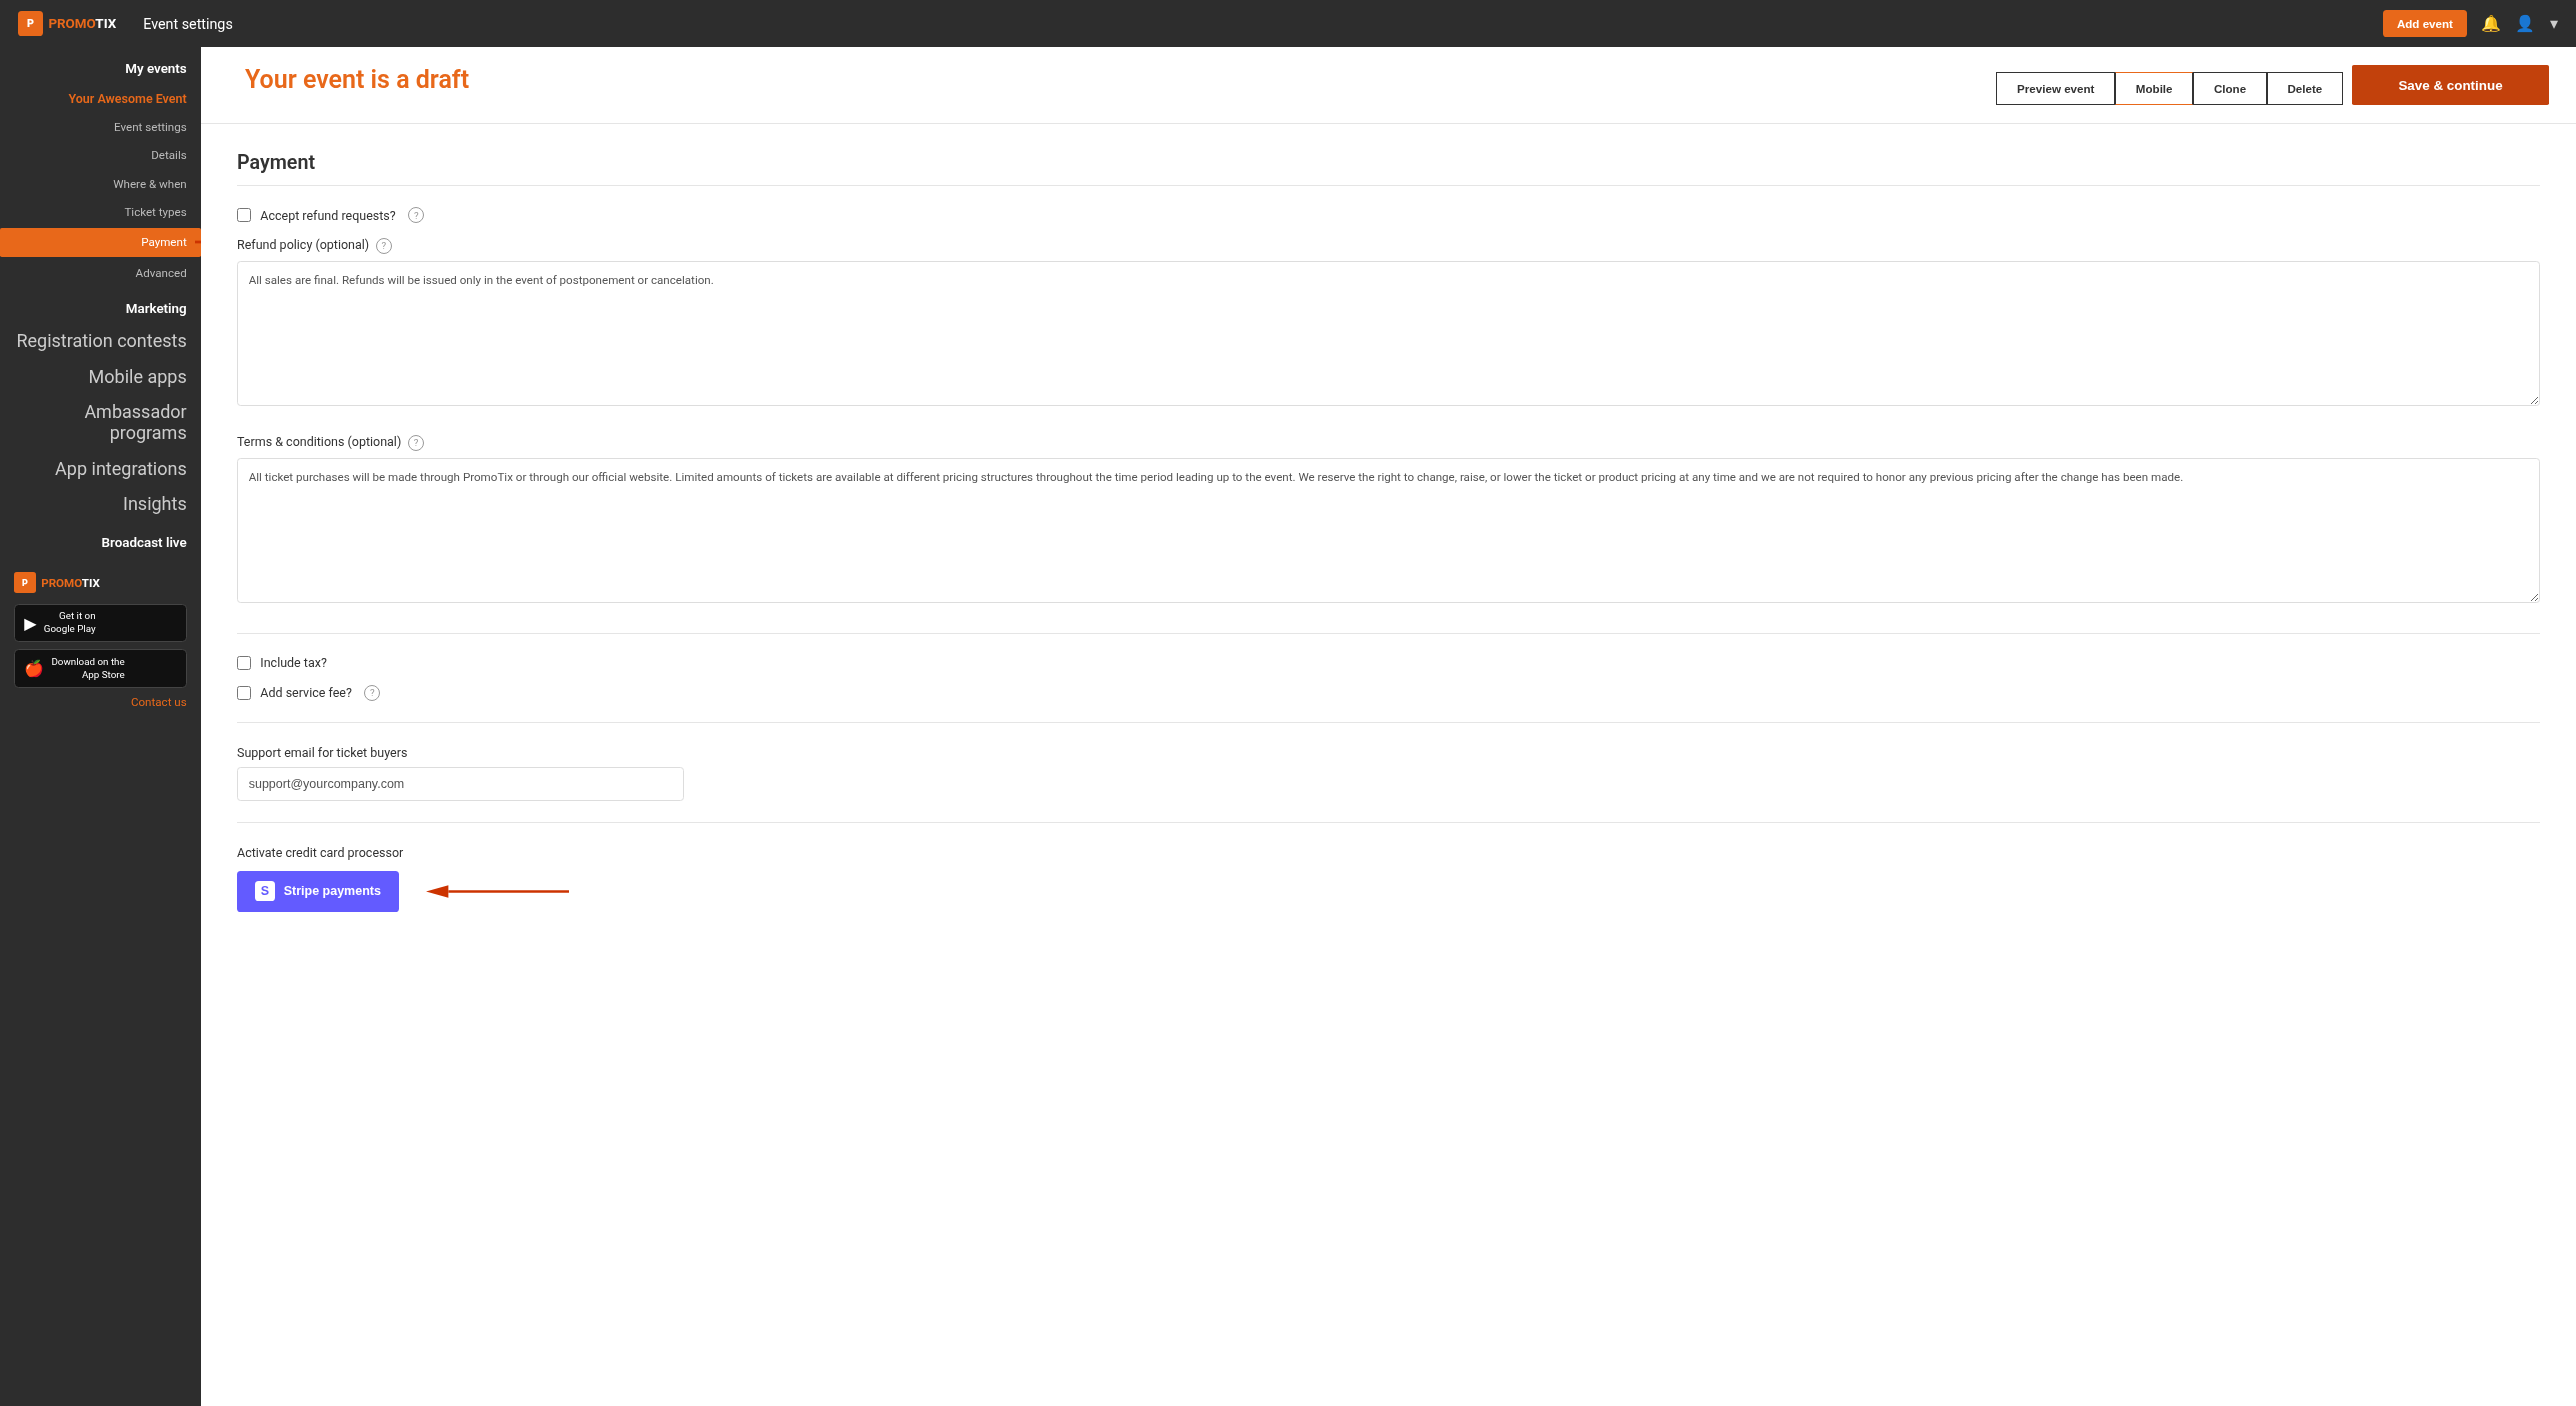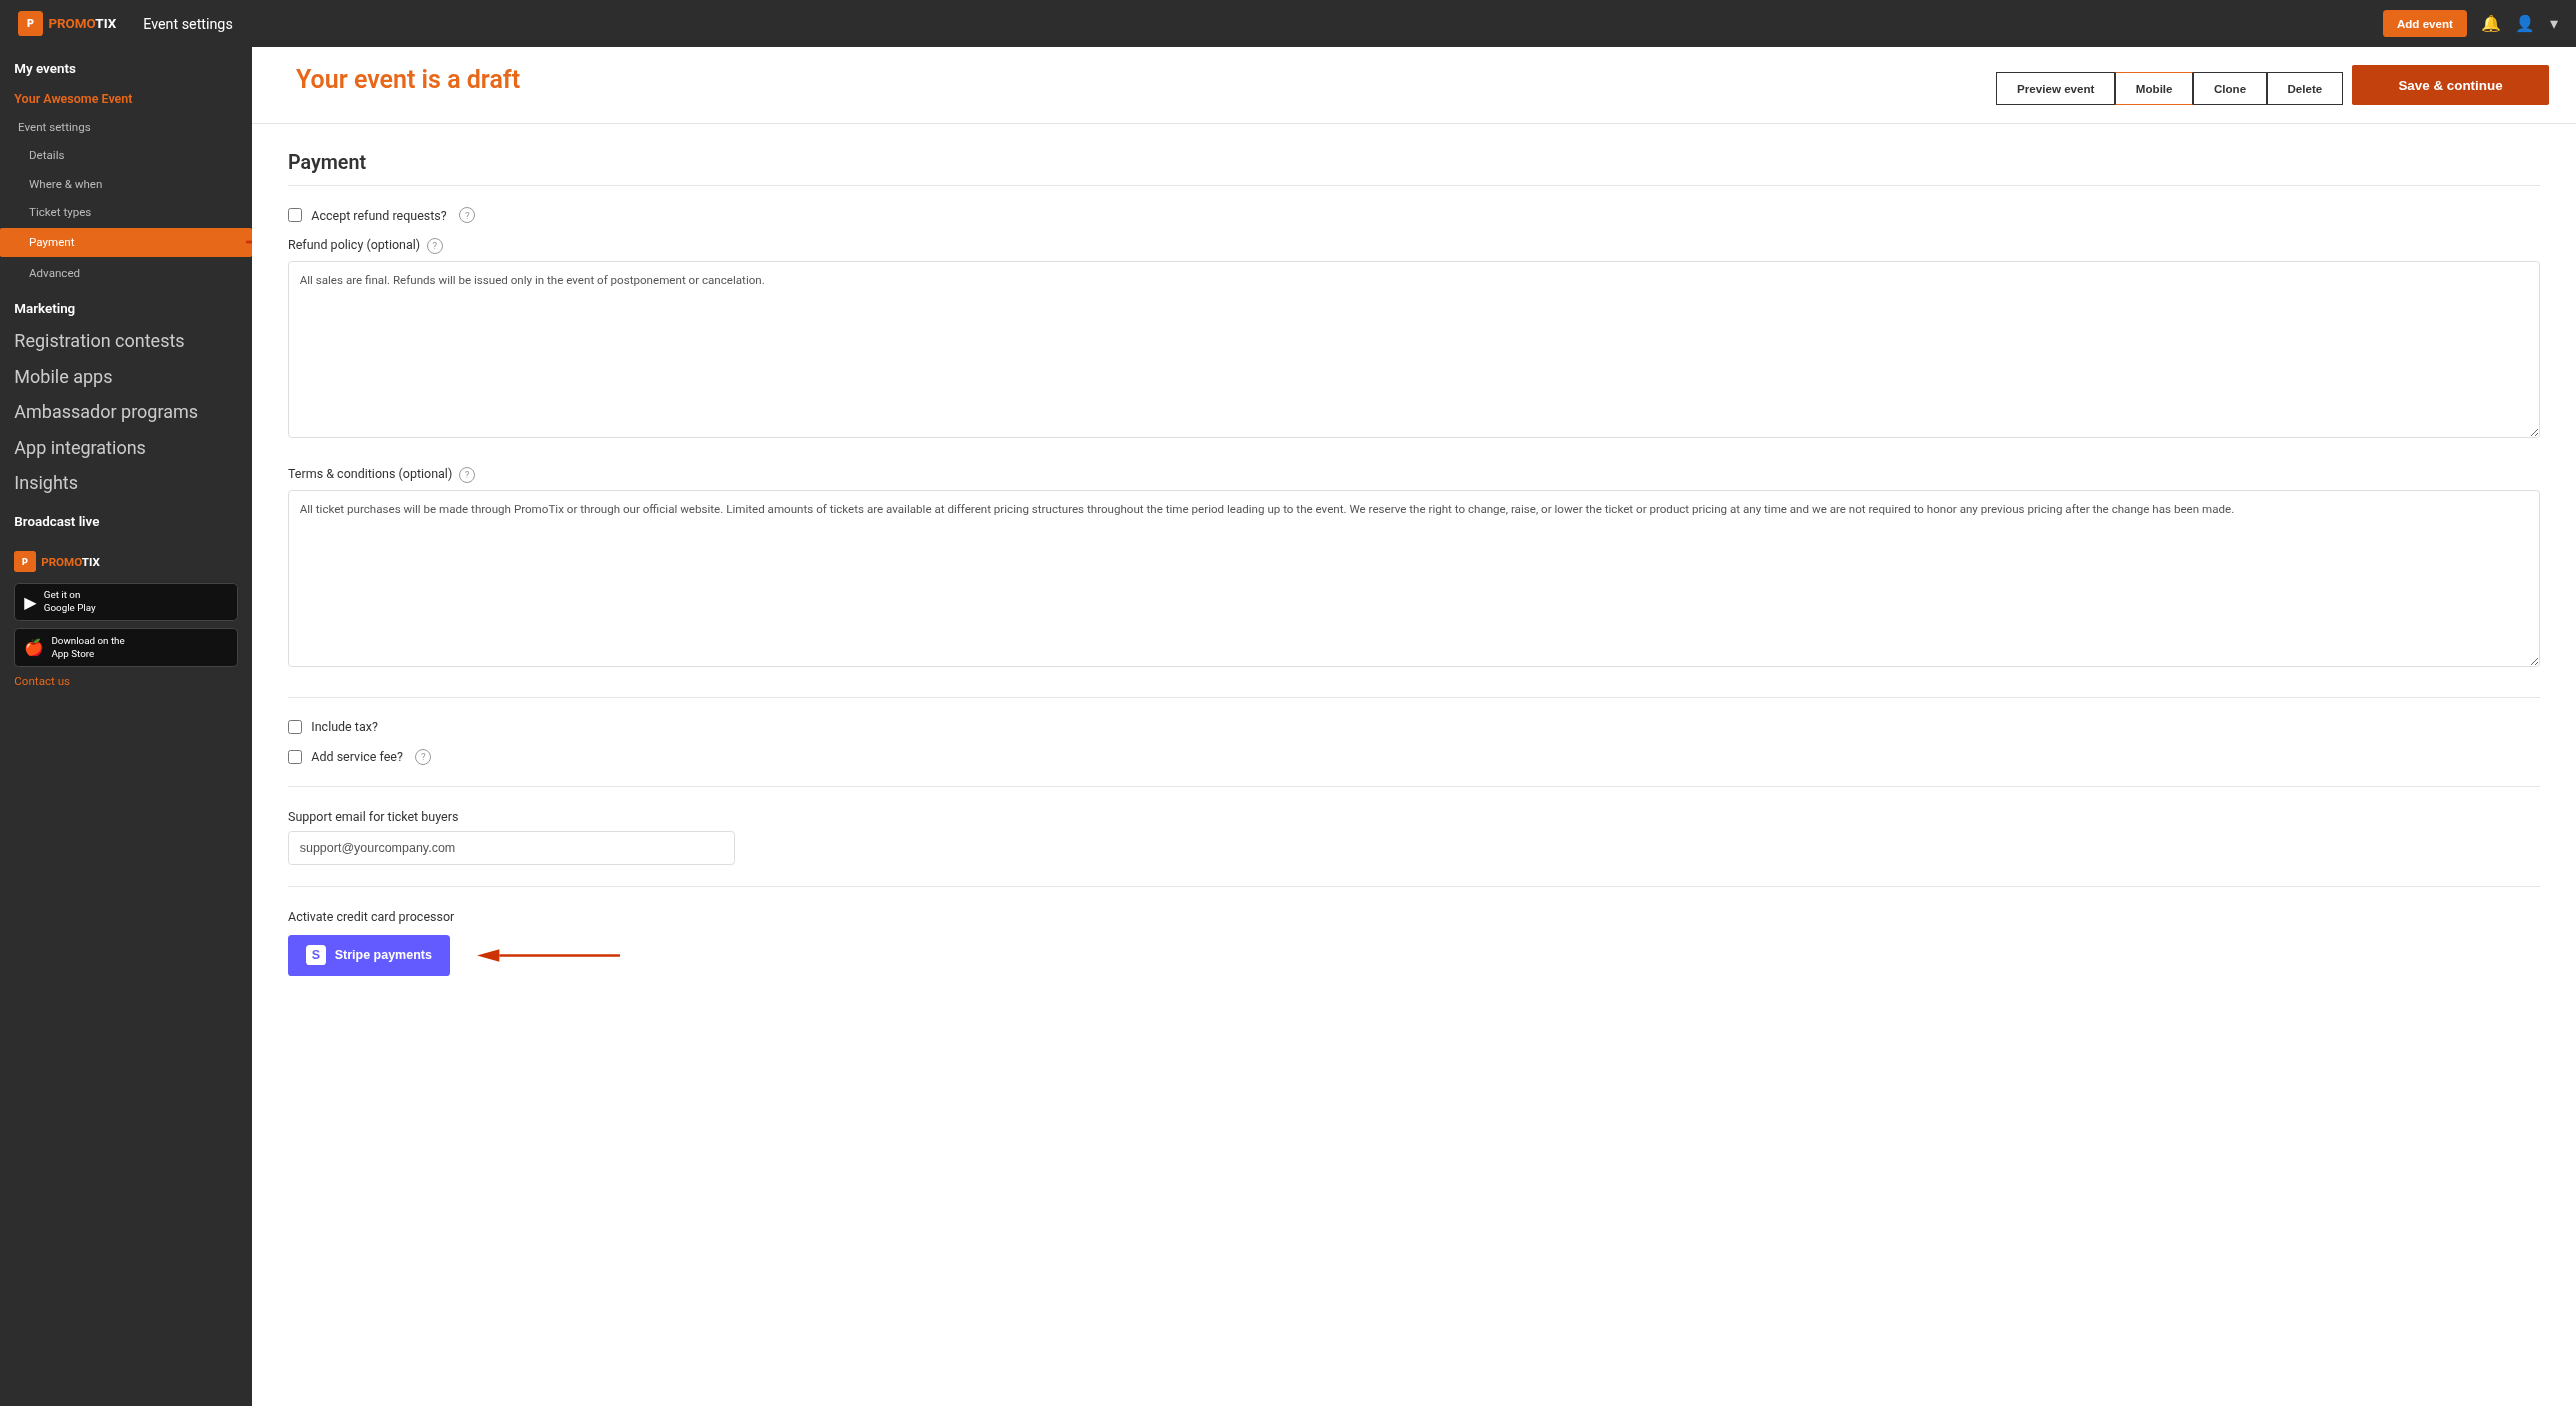--- a/index.html
+++ b/index.html
@@ -24,27 +24,28 @@
     .nav-title { color: #fff; font-size: 14.3px; font-weight: 400; }
     .topnav-right { display: flex; align-items: center; gap: 14.3px; }
     .add-event-btn { background: #e8681a; color: #fff; border: none; padding: 7.2px 14.3px; border-radius: 3.6px; font-size: 11.6px; font-weight: 600; cursor: pointer; }
     .nav-icon { color: #ccc; font-size: 16px; cursor: pointer; }
 
     
     .main-layout { display: flex; flex: 1; overflow: hidden; }
 
     
     .sidebar {
-      width: 252px;
+      width: 201px;
       background: #2d2d2d;
       color: #ccc;
       display: flex;
       flex-direction: column;
       overflow-y: auto;
       flex-shrink: 0;
+      text-align: right;
     }
     .sidebar-section-title { color: #fff; font-size: 13.4px; font-weight: 600; padding: 14.3px 14.3px 7.2px; }
     .sidebar-item { padding: 7.2px 14.3px 7.2px 29px; font-size: 11.6px; color: #bbb; cursor: pointer; }
     .sidebar-item.section-link { padding-left: 14.3px; font-size: 18px; color: #ccc; }
     .sidebar-item.selected-event { color: #e8681a; font-size: 12.5px; font-weight: 600; padding-left: 14.3px; }
     .sidebar-item.settings-group { color: #bbb; font-size: 11.6px; padding-left: 18px; }
     .sidebar-broadcast { padding: 14.3px; }
     .broadcast-logo { display: flex; align-items: center; gap: 5.4px; margin-bottom: 10.7px; }
     .broadcast-logo-icon { width: 21.5px; height: 21.5px; background: #e8681a; border-radius: 2.7px; display: flex; align-items: center; justify-content: center; font-size: 9px; font-weight: 900; color: #fff; }
     .store-badge { background: #111; color: #fff; border-radius: 4.5px; padding: 5.4px 9px; display: flex; align-items: center; gap: 7.2px; margin-bottom: 7.2px; cursor: pointer; font-size: 9.8px; border: 0.9px solid #444; }
@@ -71,21 +72,21 @@
     .section-title { font-size: 19.7px; font-weight: 600; color: #333; margin-bottom: 21.5px; border-bottom: 0.9px solid #e5e5e5; padding-bottom: 10.7px; }
 
     
     .checkbox-row { display: flex; align-items: center; gap: 9px; margin-bottom: 14.3px; }
     .checkbox-row input[type="checkbox"] { width: 14.3px; height: 14.3px; cursor: pointer; }
     .checkbox-label { font-size: 12.5px; color: #333; }
     .help-icon { width: 16px; height: 16px; border-radius: 50%; border: 0.9px solid #999; display: inline-flex; align-items: center; justify-content: center; font-size: 9.8px; color: #999; cursor: help; margin-left: 3.6px; }
 
     .form-grid { display: grid; grid-template-columns: 1fr; gap: 25px; margin-bottom: 27px; }
     .form-group label { display: block; font-size: 12.5px; color: #333; margin-bottom: 7.2px; }
-    .form-group textarea { width: 100%; height: 177px; border: 0.9px solid #ddd; border-radius: 3.6px; padding: 10.7px; font-size: 11.6px; color: #555; resize: vertical; font-family: inherit; }
+    .form-group textarea { width: 100%; height: 145px; border: 0.9px solid #ddd; border-radius: 3.6px; padding: 10.7px; font-size: 11.6px; color: #555; resize: vertical; font-family: inherit; }
 
     .divider { border: none; border-top: 0.9px solid #e5e5e5; margin: 21.5px 0; }
 
     .tax-section { margin-bottom: 18px; }
     .support-email-group { margin-bottom: 21.5px; max-width: 447px; margin-top: 16px; }
     .support-email-group label { font-size: 12.5px; color: #333; margin-bottom: 7.2px; display: block; }
     .support-email-group input { width: 100%; border: 0.9px solid #ddd; border-radius: 3.6px; padding: 9px 10.7px; font-size: 12.5px; color: #555; }
 
     .credit-card-section { }
     .credit-card-section label { font-size: 12.5px; color: #333; margin-bottom: 10.7px; display: block; }

